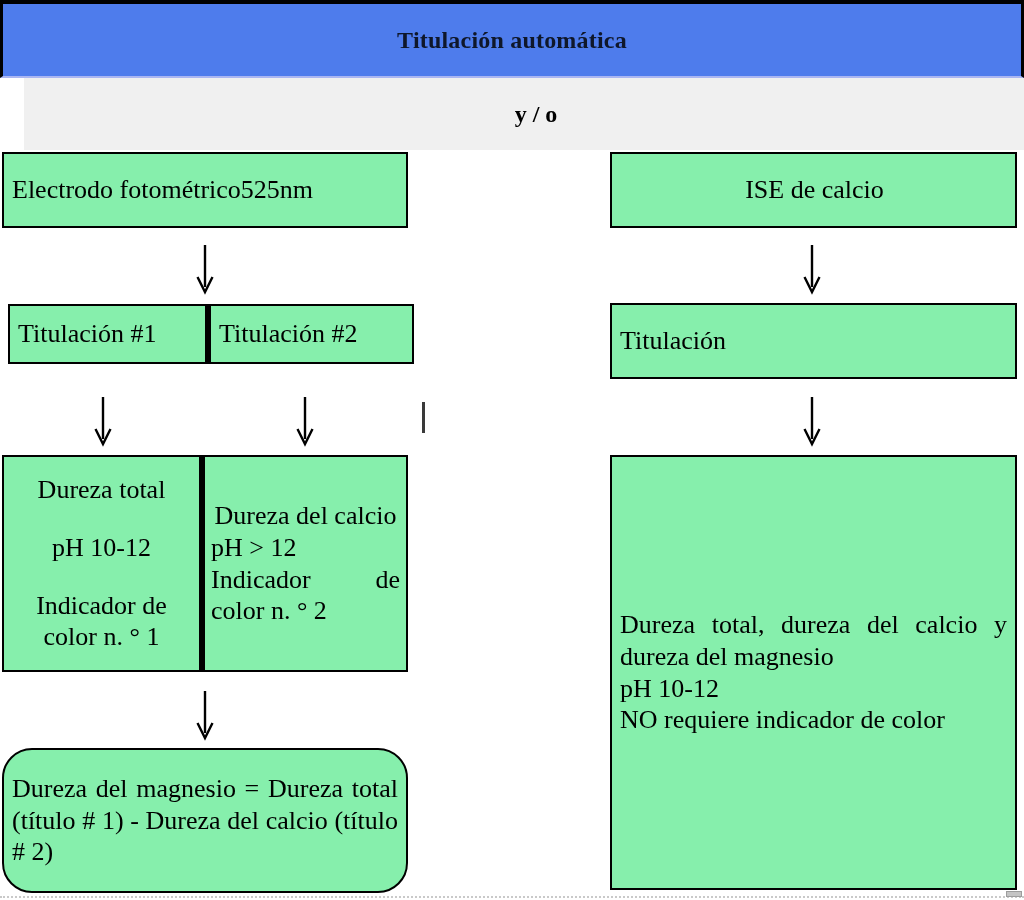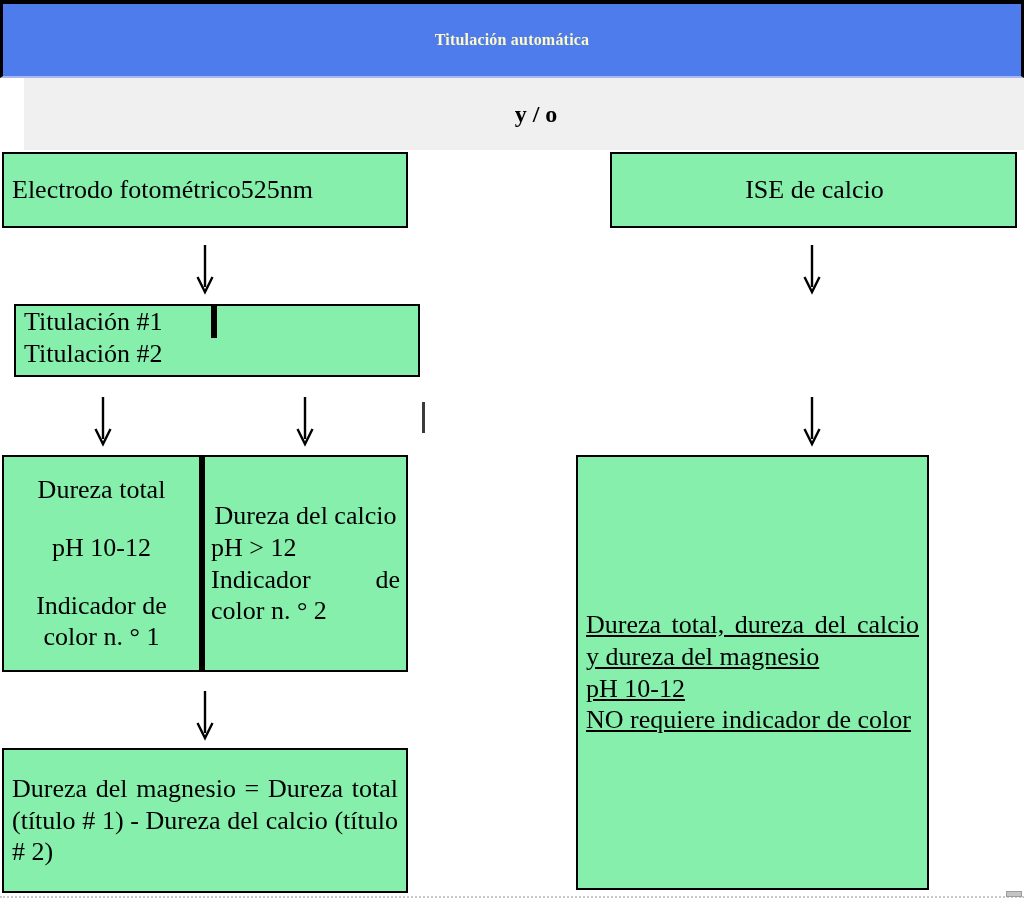--- a/index.html
+++ b/index.html
@@ -16,21 +16,21 @@
   .header {
     position: absolute; left: 0; top: 0; width: 1024px; height: 78px;
     box-sizing: border-box;
     background: #4e7cec;
     border-top: 4px solid #000;
     border-left: 3px solid #000;
     border-right: 3px solid #000;
     border-bottom: 2px solid #aab6f2;
     display: flex; align-items: center; justify-content: center;
   }
-  .header .title { color: #fef9c3; font-weight: bold; font-size: 16px; letter-spacing: 0.2px; text-align: center; }
+  .header .title { color: #0f172a; font-weight: bold; font-size: 24px; letter-spacing: 0.2px; text-align: center; }
   
   .band {
     position: absolute; left: 0; top: 78px; width: 1024px; height: 72px;
     background: #f0f0f0;
     display: flex; align-items: center; justify-content: center; margin-left: 24px;
   }
   .band .label { font-weight: bold; font-size: 24px; color: #000; }
 
   .box {
     position: absolute;
@@ -90,21 +90,21 @@
 
   <div class="box vcenter pad" style="left:2px; top:152px; width:406px; height:76px;">
     <span>Electrodo fotométrico525nm</span>
   </div>
 
   <svg class="arrow" style="left:193px; top:244px;" viewBox="0 0 24 52">
     <path d="M12 1 V43" stroke="#000" stroke-width="2.4" fill="none"></path>
     <path d="M4.5 33 L12 48 L19.5 33" stroke="#000" stroke-width="2.4" fill="none" stroke-linejoin="miter"></path>
   </svg>
 
-  <div class="box split" style="left:14px; top:304px; width:406px; height:73px;flex-direction:column;">
+  <div class="box split" style="left:8px; top:304px; width:406px; height:60px;">
     <div class="cell first label-cell">
       <span>Titulación #1</span>
     </div>
     <div class="cell label-cell">
       <span>Titulación #2</span>
     </div>
   </div>
 
   <svg class="arrow" style="left:91px; top:396px;" viewBox="0 0 24 52">
     <path d="M12 1 V43" stroke="#000" stroke-width="2.4" fill="none"></path>
@@ -133,40 +133,43 @@
         <div class="justify">Indicador de color n. ° 2</div>
       </div>
     </div>
   </div>
 
   <svg class="arrow" style="left:193px; top:690px;" viewBox="0 0 24 52">
     <path d="M12 1 V43" stroke="#000" stroke-width="2.4" fill="none"></path>
     <path d="M4.5 33 L12 48 L19.5 33" stroke="#000" stroke-width="2.4" fill="none" stroke-linejoin="miter"></path>
   </svg>
 
-  <div class="box vcenter" style="left:2px; top:748px; width:406px; height:145px; padding:4px 8px;">
+  <div class="box vcenter" style="left:2px; top:748px; width:406px; height:145px; padding:4px 8px;border-radius:30px;">
     <div class="justify">Dureza del magnesio = Dureza total (título # 1) - Dureza del calcio (título # 2)</div>
   </div>
 
   <div class="box vcenter pad" style="left:610px; top:152px; width:407px; height:76px;justify-content:center;">
     <span>ISE de calcio</span>
   </div>
 
   <svg class="arrow" style="left:800px; top:244px;" viewBox="0 0 24 52">
     <path d="M12 1 V43" stroke="#000" stroke-width="2.4" fill="none"></path>
     <path d="M4.5 33 L12 48 L19.5 33" stroke="#000" stroke-width="2.4" fill="none" stroke-linejoin="miter"></path>
   </svg>
 
+  <div class="box vcenter pad" style="left:610px; top:303px; width:407px; height:76px;">
+    <span>Titulación</span>
+  </div>
 
   <svg class="arrow" style="left:800px; top:396px;" viewBox="0 0 24 52">
     <path d="M12 1 V43" stroke="#000" stroke-width="2.4" fill="none"></path>
     <path d="M4.5 33 L12 48 L19.5 33" stroke="#000" stroke-width="2.4" fill="none" stroke-linejoin="miter"></path>
   </svg>
 
-  <div class="box" style="left:576px; top:455px; width:353px; height:435px;text-decoration:underline;">
+  <div class="box" style="left:610px; top:455px; width:407px; height:435px;">
     <div class="col" style="padding:0 8px;">
       <div class="justify">Dureza total, dureza del calcio y dureza del magnesio</div>
       <div>pH 10-12</div>
       <div>NO requiere indicador de color</div>
     </div>
   </div>
 
   <div class="dotted-line"></div>
   <div class="corner-mark"></div>
 

